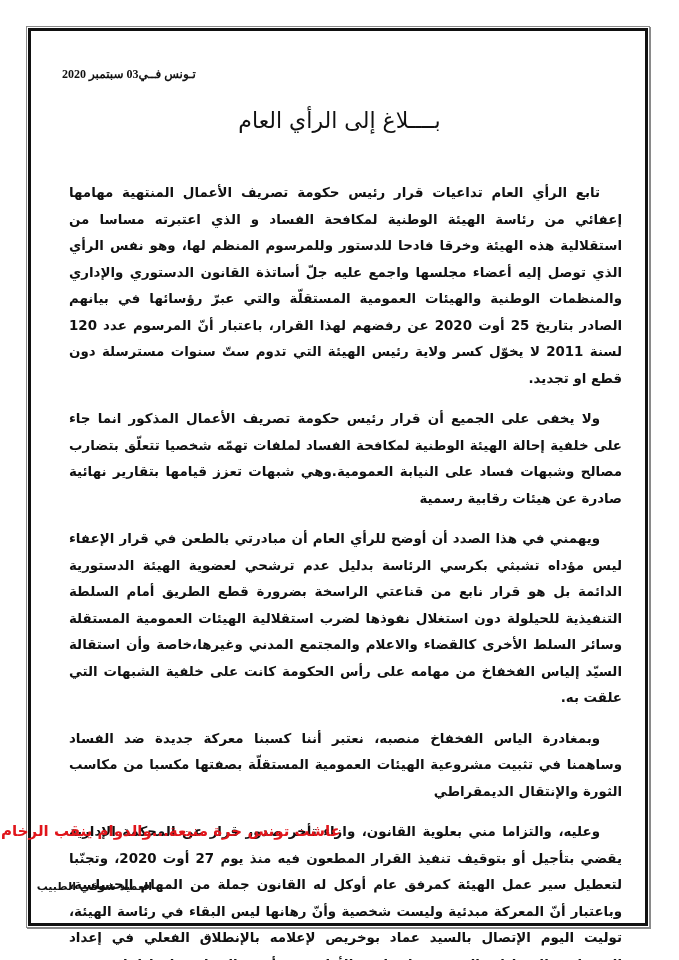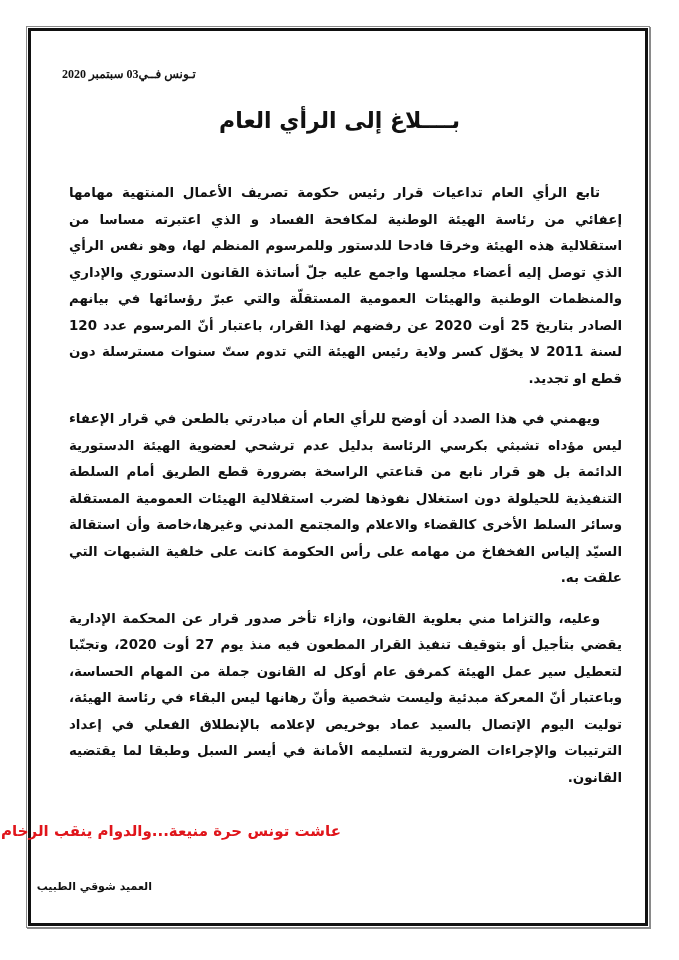--- a/index.html
+++ b/index.html
@@ -37,21 +37,21 @@
       white-space: nowrap;
       margin-top: 16px;
     }
     .title {
       position: absolute;
       left: 0;
       width: 679px;
       top: 108px;
       text-align: center;
       font-size: 22px;
-      font-weight: bold;
+      font-weight: normal;
       direction: rtl;
     }
     .body {
       position: absolute;
       left: 60px;
       width: 562px;
       top: 180px;
       direction: rtl;
       text-align: justify;
       text-align-last: right;
@@ -87,20 +87,22 @@
 <body>
 
 <div class="frame"></div>
 
 <div class="date">تـونس فــي03 سبتمبر 2020</div>
 
 <div class="title">بــــلاغ إلى الرأي العام</div>
 
 <div class="body">
   <p>تابع الرأي العام تداعيات قرار رئيس حكومة تصريف الأعمال المنتهية مهامها إعفائي من رئاسة الهيئة الوطنية لمكافحة الفساد و الذي اعتبرته مساسا من استقلالية هذه الهيئة وخرقا فادحا للدستور وللمرسوم المنظم لها، وهو نفس الرأي الذي توصل إليه أعضاء مجلسها واجمع عليه جلّ أساتذة القانون الدستوري والإداري والمنظمات الوطنية والهيئات العمومية المستقلّة والتي عبرّ رؤسائها في بيانهم الصادر بتاريخ 25 أوت 2020 عن رفضهم لهذا القرار، باعتبار أنّ المرسوم عدد 120 لسنة 2011 لا يخوّل كسر ولاية رئيس الهيئة التي تدوم ستّ سنوات مسترسلة دون قطع او تجديد.</p>
+  <p>ولا يخفى على الجميع أن قرار رئيس حكومة تصريف الأعمال المذكور انما جاء على خلفية إحالة الهيئة الوطنية لمكافحة الفساد لملفات تهمّه شخصيا تتعلّق بتضارب مصالح وشبهات فساد على النيابة العمومية.وهي شبهات تعزز قيامها بتقارير نهائية صادرة عن هيئات رقابية رسمية</p>
   <p>ويهمني في هذا الصدد أن أوضح للرأي العام أن مبادرتي بالطعن في قرار الإعفاء ليس مؤداه تشبثي بكرسي الرئاسة بدليل عدم ترشحي لعضوية الهيئة الدستورية الدائمة بل هو قرار نابع من قناعتي الراسخة بضرورة قطع الطريق أمام السلطة التنفيذية للحيلولة دون استغلال نفوذها لضرب استقلالية الهيئات العمومية المستقلة وسائر السلط الأخرى كالقضاء والاعلام والمجتمع المدني وغيرها،خاصة وأن استقالة السيّد إلياس الفخفاخ من مهامه على رأس الحكومة كانت على خلفية الشبهات التي علقت به.</p>
+  <p>وبمغادرة الياس الفخفاخ منصبه، نعتبر أننا كسبنا معركة جديدة ضد الفساد وساهمنا في تثبيت مشروعية الهيئات العمومية المستقلّة بصفتها مكسبا من مكاسب الثورة والإنتقال الديمقراطي</p>
   <p>وعليه، والتزاما مني بعلوية القانون، وازاء تأخر صدور قرار عن المحكمة الإدارية يقضي بتأجيل أو بتوقيف تنفيذ القرار المطعون فيه منذ يوم 27 أوت 2020، وتجنّبا لتعطيل سير عمل الهيئة كمرفق عام أوكل له القانون جملة من المهام الحساسة، وباعتبار أنّ المعركة مبدئية وليست شخصية وأنّ رهانها ليس البقاء في رئاسة الهيئة، توليت اليوم الإتصال بالسيد عماد بوخريص لإعلامه بالإنطلاق الفعلي في إعداد الترتيبات والإجراءات الضرورية لتسليمه الأمانة في أيسر السبل وطبقا لما يقتضيه القانون.</p>
 
 </div>
 
 <div class="slogan">عاشت تونس حرة منيعة...والدوام ينقب الرخام.</div>
 
 <div class="signature">العميد شوقي الطبيب</div>
 
 </body></html>

